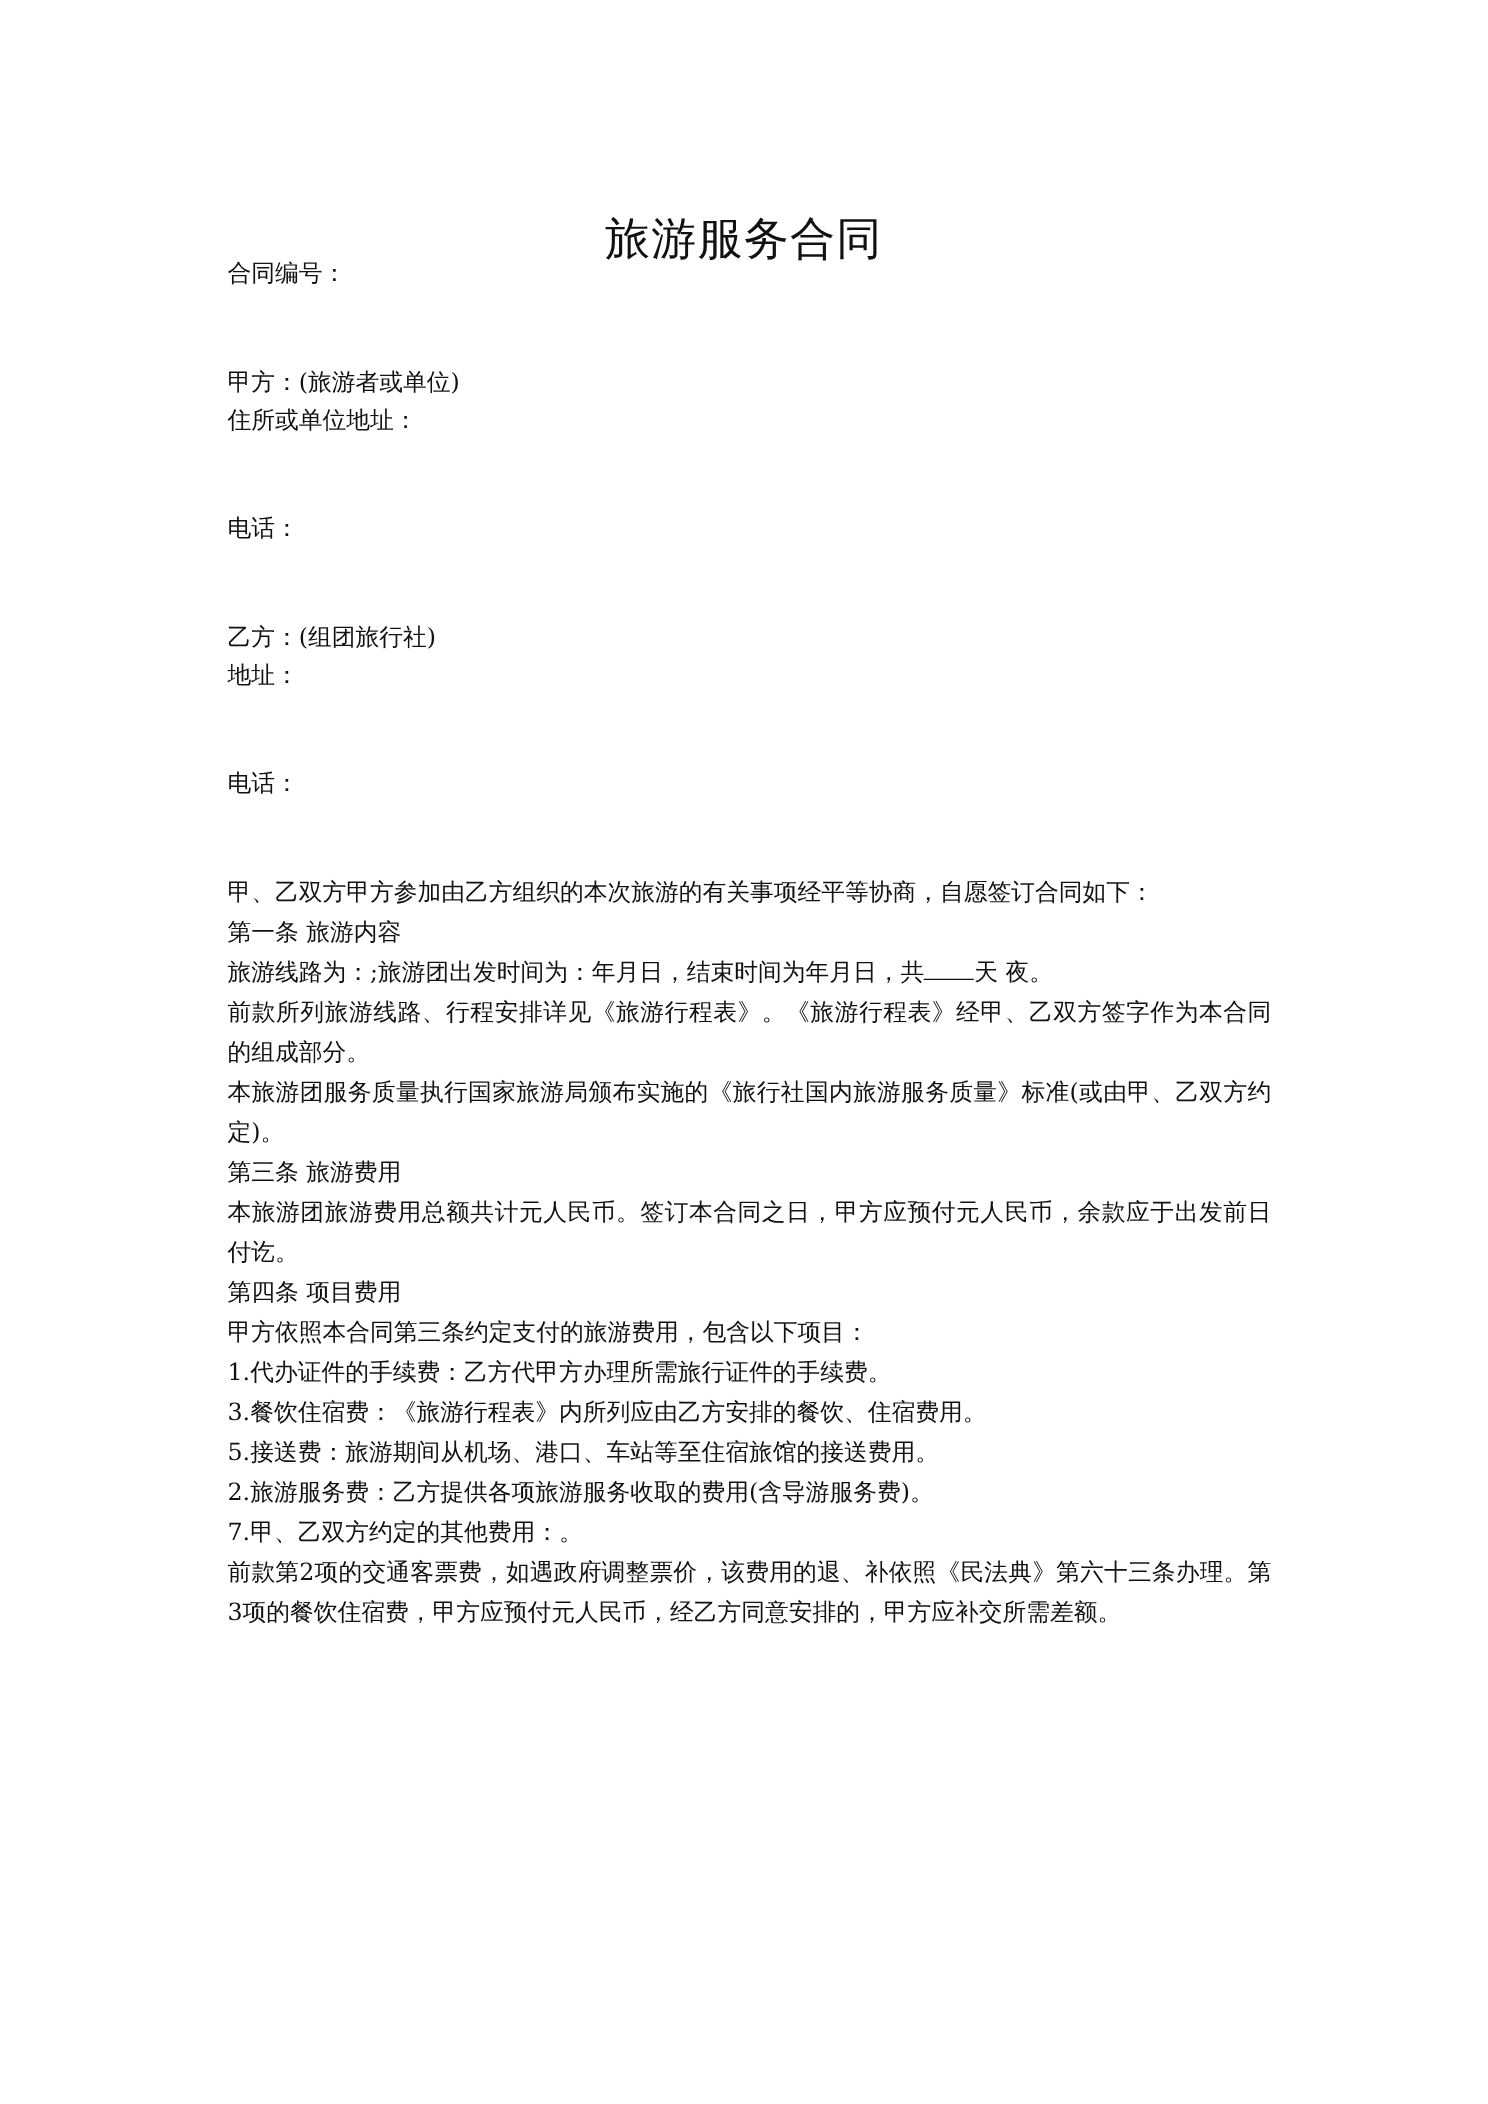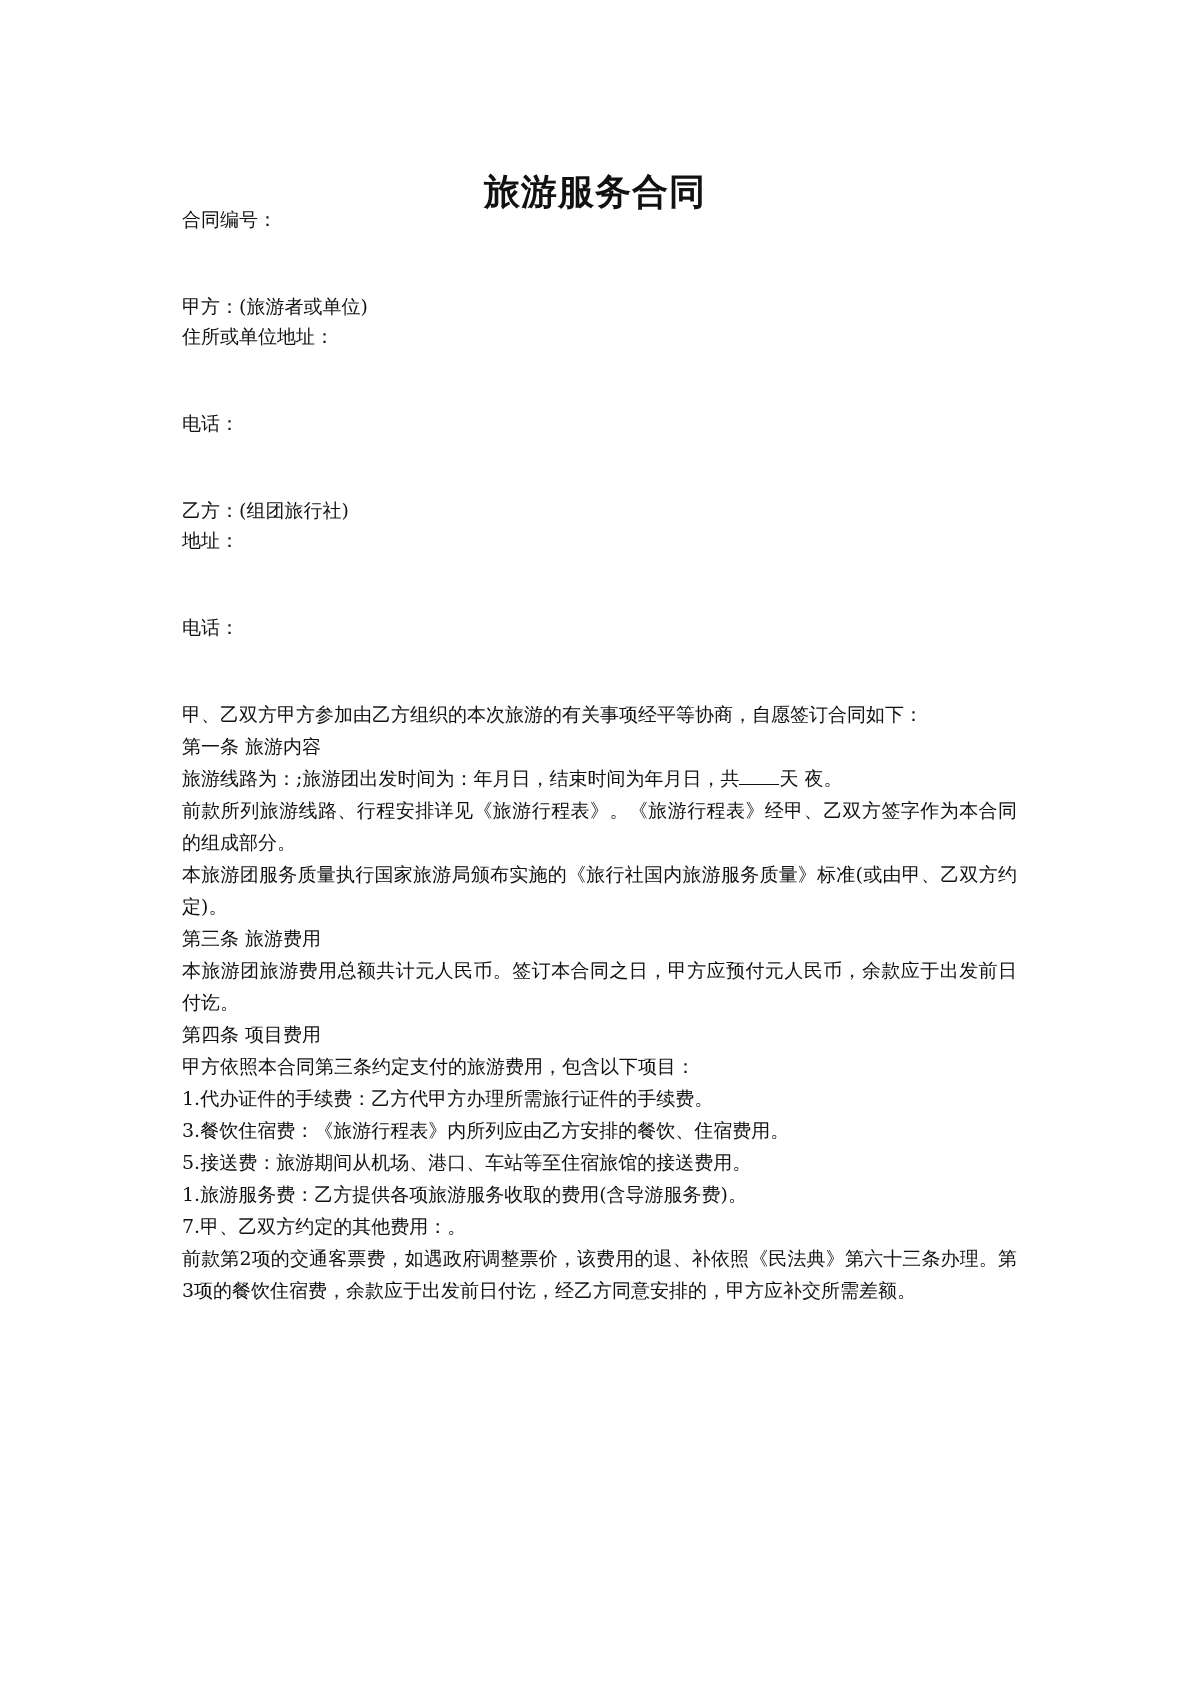--- a/index.html
+++ b/index.html
@@ -1,19 +1,19 @@
 <!DOCTYPE html>
 <html><head>
 <meta charset="utf-8">
 <style>
   html, body { margin: 0; padding: 0; background: #ffffff; }
   body { width: 1190px; height: 1683px; position: relative; overflow: hidden;
          font-family: "DejaVu Serif", "Liberation Serif", serif; color: #111; }
   .title { position: absolute; left: 0; width: 1190px; top: 168px; text-align: center;
-           font-family: "DejaVu Sans", "Liberation Sans", sans-serif; font-weight: bold;
+           font-family: "DejaVu Sans", "Liberation Sans", sans-serif; font-weight: normal;
            font-size: 36px; letter-spacing: 1px; line-height: 48px; }
   .line { position: absolute; left: 182px; font-size: 19px; line-height: 32px; white-space: nowrap; }
   .para { position: absolute; left: 182px; width: 835px; font-size: 19px; line-height: 32px; }
   .para p, .para div { margin: 0; }
   .just { text-align: justify; text-align-last: left; }
   .blank { display: inline-block; width: 40px; border-bottom: 1px solid #111; height: 20px; vertical-align: baseline; }
 </style>
 </head>
 <body>
 
@@ -39,16 +39,16 @@
   <div>本旅游团服务质量执行国家旅游局颁布实施的《旅行社国内旅游服务质量》标准(或由甲、乙双方约定)。</div>
 
   <div>第三条 旅游费用</div>
   <div>本旅游团旅游费用总额共计元人民币。签订本合同之日，甲方应预付元人民币，余款应于出发前日付讫。</div>
 
   <div>第四条 项目费用</div>
   <div>甲方依照本合同第三条约定支付的旅游费用，包含以下项目：</div>
   <div>1.代办证件的手续费：乙方代甲方办理所需旅行证件的手续费。</div>
   <div>3.餐饮住宿费：《旅游行程表》内所列应由乙方安排的餐饮、住宿费用。</div>
   <div>5.接送费：旅游期间从机场、港口、车站等至住宿旅馆的接送费用。</div>
-  <div>1.旅游服务费：乙方提供各项旅游服务收取的费用(含导游服务费)。</div>
+  <div>2.旅游服务费：乙方提供各项旅游服务收取的费用(含导游服务费)。</div>
   <div>7.甲、乙双方约定的其他费用：。</div>
-  <div>前款第2项的交通客票费，如遇政府调整票价，该费用的退、补依照《民法典》第六十三条办理。第3项的餐饮住宿费，余款应于出发前日付讫，经乙方同意安排的，甲方应补交所需差额。</div>
+  <div>前款第2项的交通客票费，如遇政府调整票价，该费用的退、补依照《民法典》第六十三条办理。第3项的餐饮住宿费，甲方应预付元人民币，经乙方同意安排的，甲方应补交所需差额。</div>
 </div>
 
 </body></html>

